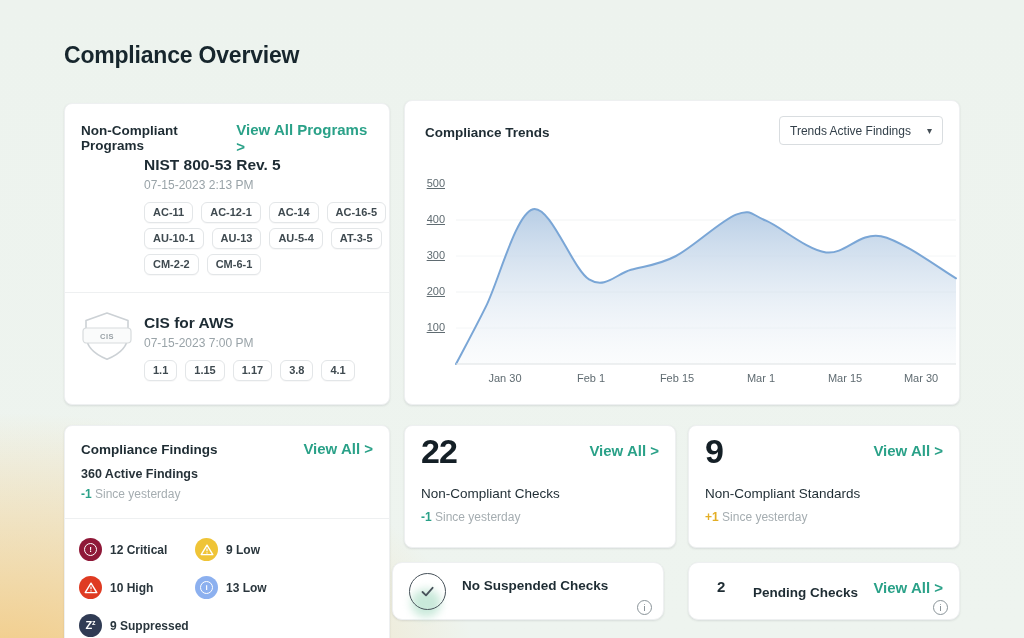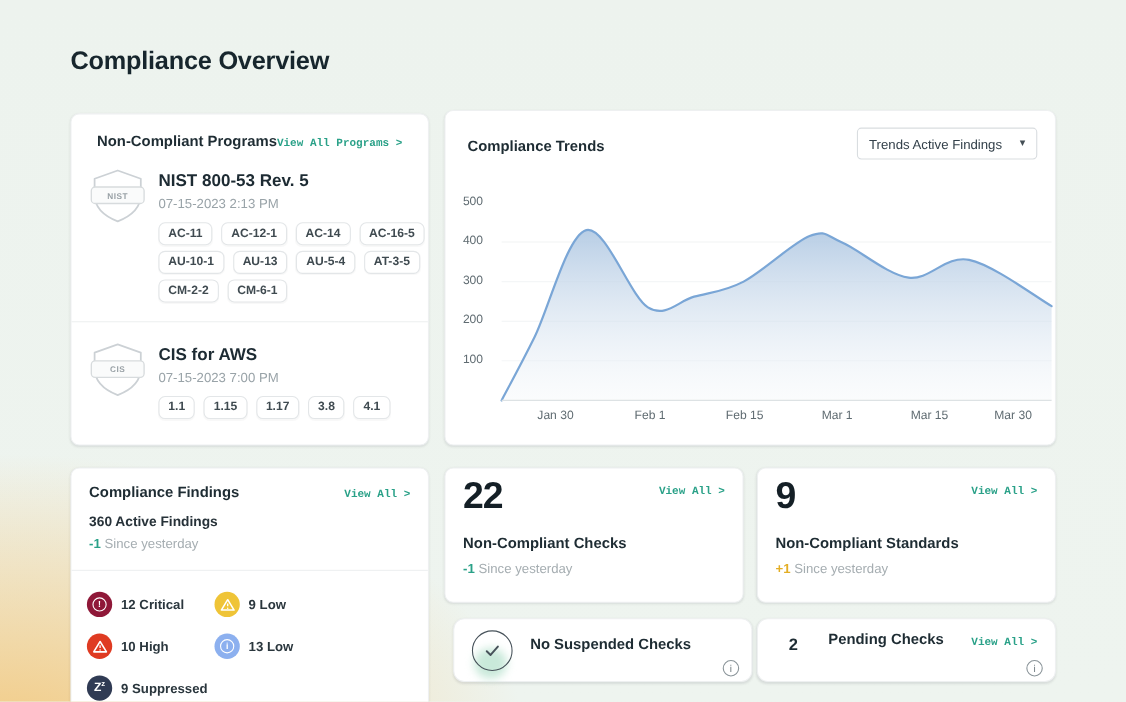--- a/index.html
+++ b/index.html
@@ -10,25 +10,25 @@
     background:
       radial-gradient(75% 65% at 0% 105%, rgba(243,198,120,0.9) 0%, rgba(243,198,120,0) 62%),
       linear-gradient(180deg,#edf3ee 0%, #eef4ef 100%);
   }
   .page-title { position:absolute; left:64px; top:42px; font-size:23px; font-weight:700; color:#17262d; letter-spacing:-0.2px; }
   .card {
     position:absolute; background:#fff; border:1px solid #eef0f1; border-radius:8px;
     box-shadow:0 1px 2px rgba(16,24,40,.05), 0 1px 3px rgba(16,24,40,.05);
   }
   .card-title { font-size:13.5px; font-weight:700; color:#1e2c33; }
-  .view-all { font-size:10px; font-weight:600; color:#2aa188; cursor:pointer;font-family:Liberation Mono, monospace; }
+  .view-all { font-size:15px; font-weight:600; color:#2aa188; cursor:pointer; }
 
   
   #programs-card { left:64px; top:103px; width:326px; height:302px; }
-  #programs-card .head { position:absolute; left:16px; right:16px; top:17px; display:flex; justify-content:center; align-items:baseline; }
+  #programs-card .head { position:absolute; left:16px; right:16px; top:17px; display:flex; justify-content:space-between; align-items:baseline; }
   .prog-icon { position:absolute; left:14px; }
   .prog-name { position:absolute; left:79px; font-size:15.5px; font-weight:700; color:#1d2b33; }
   .prog-time { position:absolute; left:79px; font-size:12px; color:#99a3a8; }
   .tags { position:absolute; left:79px; width:250px; display:flex; flex-wrap:wrap; gap:5px 8px; }
   .tag {
     font-size:11px; font-weight:700; color:#3f4a50; background:#fff;
     border:1px solid #e3e6e8; border-radius:6px; padding:3px 8px; line-height:13px;
     box-shadow:0 1px 1px rgba(0,0,0,.03); cursor:pointer;
   }
   .prog-divider { position:absolute; left:0; right:0; top:188px; border-top:1px solid #eef0f1; }
@@ -37,21 +37,21 @@
   #trends-card { left:404px; top:100px; width:556px; height:305px; }
   #trends-card .card-title { position:absolute; left:20px; top:24px; }
   .range-select {
     position:absolute; right:16px; top:15px; height:29px; display:flex; align-items:center; gap:16px;
     border:1px solid #d9dde0; border-radius:4px; background:#fff; padding:0 10px; cursor:pointer;
   }
   .range-select .val { font-size:12px; color:#33404a; }
   .range-select .caret { font-size:10px; color:#444e55; line-height:1; }
   .plot { position:absolute; left:51px; top:83px; width:500px; height:190px; }
   .plot svg { position:absolute; left:0; top:0; width:500px; height:190px; overflow:visible; }
-  .ytick { position:absolute; left:-41px; width:30px; text-align:center; font-size:11px; color:#5f6b71; }
+  .ytick { position:absolute; left:-41px; width:30px; text-align:right; font-size:11px; color:#5f6b71;text-decoration:underline; }
   .yt0{top:-7px} .yt1{top:29px} .yt2{top:65px} .yt3{top:101px} .yt4{top:137px}
   .xtick { position:absolute; top:188px; transform:translateX(-50%); font-size:11px; color:#5f6b71; white-space:nowrap; }
   .xt0{left:9.8%} .xt1{left:27%} .xt2{left:44.2%} .xt3{left:61%} .xt4{left:77.8%} .xt5{left:93%}
 
   
   #findings-card { left:64px; top:425px; width:326px; height:240px; }
   #findings-card .head { position:absolute; left:16px; right:16px; top:14px; display:flex; justify-content:space-between; align-items:baseline; }
   .active-findings { position:absolute; left:16px; top:41px; font-size:12.5px; font-weight:700; color:#273239;text-align:center; }
   .delta-row { position:absolute; left:16px; top:61px; font-size:12px; }
   .delta-neg { font-weight:700; color:#2aa188; }
@@ -70,52 +70,45 @@
   .sevic.suppressed { background:#303b54; }
   .ring { width:13px; height:13px; border:1.5px solid #fff; border-radius:50%; display:flex; align-items:center; justify-content:center; font-size:8px; font-weight:700; line-height:1; }
   .zwrap { display:flex; align-items:flex-start; line-height:1; }
   .zbig { font-size:11px; font-weight:700; } .zsml { font-size:7px; font-weight:700; margin-top:-1px; }
 
   
   .stat-card { width:272px; height:123px; top:425px; }
   #checks-card { left:404px; } #standards-card { left:688px; }
   .stat-num { position:absolute; left:16px; top:6px; font-size:34px; font-weight:800; color:#141f26; letter-spacing:-1px; }
   .stat-view { position:absolute; right:16px; top:16px; }
-  .stat-title { position:absolute; left:16px; top:60px; font-size:13.5px; font-weight:700; color:#1e2c33; }
+  .stat-title { position:absolute; left:16px; top:60px; font-size:13.5px; font-weight:400; color:#1e2c33; }
   .stat-delta { position:absolute; left:16px; top:84px; font-size:12px; }
 
   
   .mini-card { width:272px; height:58px; top:562px; border-radius:10px; }
-  #suspended-card { left:412px; } #pending-card { left:688px; }
+  #suspended-card { left:392px; } #pending-card { left:688px; }
   .glow { position:absolute; left:18px; top:26px; width:30px; height:28px; border-radius:50%; background:#c9e9da; filter:blur(4px); }
   .check-circle { position:absolute; left:16px; top:10px; width:37px; height:37px; border:1.7px solid #47525a; border-radius:50%; display:flex; align-items:center; justify-content:center; background:transparent; }
   .mini-title { position:absolute; font-size:13.5px; font-weight:700; color:#1e2c33; }
   .info-icon { position:absolute; width:15px; height:15px; border:1.2px solid #8a9499; border-radius:50%; color:#6d787e; font-size:9px; display:flex; align-items:center; justify-content:center; cursor:pointer; }
   .mini-num { position:absolute; left:28px; top:15px; font-size:15px; font-weight:700; color:#1e2c33; }
 </style>
 </head>
 <body>
 
 <div class="page">
 
   <h1 class="page-title">Compliance Overview</h1>
 
   <div class="card" id="programs-card">
     <div class="head">
       <span class="card-title">Non-Compliant Programs</span>
       <span class="view-all">View All Programs &gt;</span>
     </div>
 
-    <span class="prog-icon" style="top:47px">
-      <svg width="56" height="54" viewBox="0 0 56 54">
-        <path d="M28 4 L49 11.5 L49 26 C49 37.5 40 45.5 28 50.2 C16 45.5 7 37.5 7 26 L7 11.5 Z" fill="#ffffff" stroke="#ccd1d5" stroke-width="1.6" stroke-linejoin="round"></path>
-        <rect x="4" y="19" width="48" height="15" rx="3.5" fill="#fafbfb" stroke="#d7dbdd" stroke-width="1.2"></rect>
-        <text x="28" y="29.5" text-anchor="middle" font-size="7.5" font-weight="bold" fill="#99a1a6" letter-spacing="0.5">NIST</text>
-      </svg>
-    </span>
     <div class="prog-name" style="top:52px">NIST 800-53 Rev. 5</div>
     <div class="prog-time" style="top:74px">07-15-2023 2:13 PM</div>
     <div class="tags" style="top:98px">
       <span class="tag">AC-11</span>
       <span class="tag">AC-12-1</span>
       <span class="tag">AC-14</span>
       <span class="tag">AC-16-5</span>
       <span class="tag">AU-10-1</span>
       <span class="tag">AU-13</span>
       <span class="tag">AU-5-4</span>
@@ -269,20 +262,20 @@
         </svg>
     </div>
     <div class="mini-title" style="left:69px; top:15px">No Suspended Checks</div>
     <div class="info-icon" style="right:11px; top:37px">
         <span>i</span>
       </div>
   </div>
 
   <div class="card mini-card" id="pending-card">
     <div class="mini-num">2</div>
-    <div class="mini-title" style="left:64px; top:10px">Pending Checks</div>
+    <div class="mini-title" style="left:64px; top:22px">Pending Checks</div>
     <span class="view-all" style="position:absolute; right:16px; top:16px">View All &gt;</span>
     <div class="info-icon" style="right:11px; top:37px">
         <span>i</span>
       </div>
   </div>
 
 </div>
 
 </body></html>

